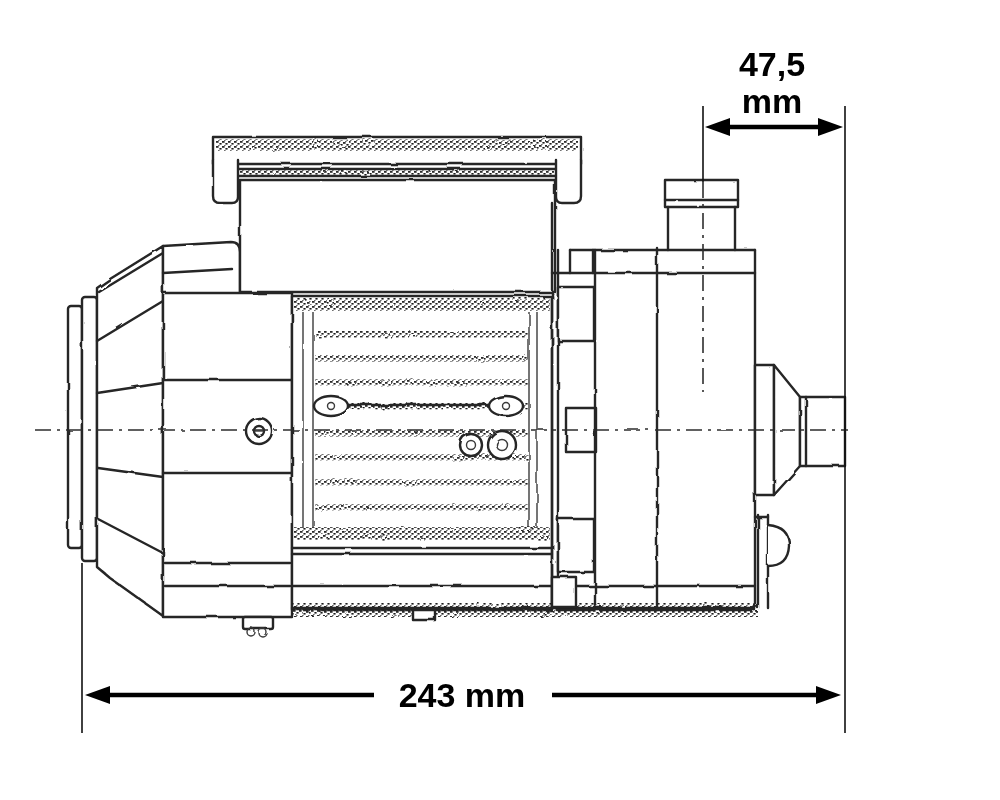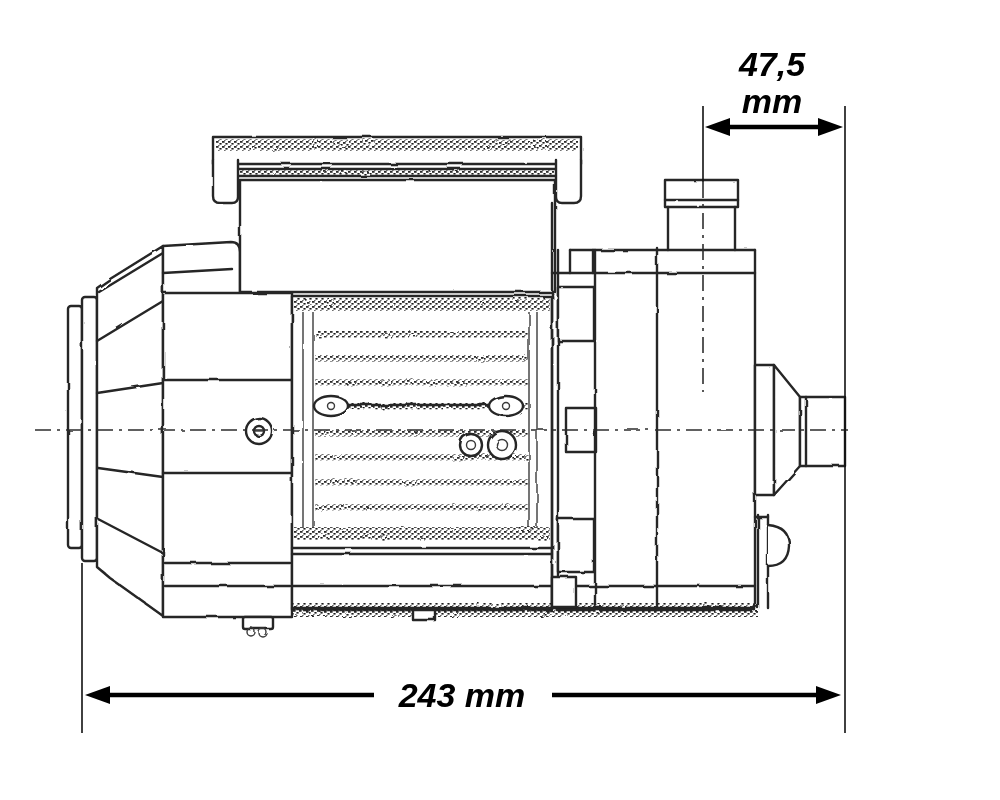--- a/index.html
+++ b/index.html
@@ -1,17 +1,17 @@
 <!DOCTYPE html>
 <html><head>
 <meta charset="utf-8">
 <style>
   html,body{margin:0;padding:0;background:#ffffff;}
   .stage{position:relative;width:1000px;height:800px;background:#ffffff;overflow:hidden;
-         font-family:"Liberation Sans", sans-serif;font-style:italic;}
+         font-family:"Liberation Sans", sans-serif;}
   svg{position:absolute;left:0;top:0;}
   .ln{stroke:#262626;stroke-width:2.4;fill:none;stroke-linecap:round;stroke-linejoin:round;}
   .lnw{stroke:#262626;stroke-width:2.4;fill:#ffffff;stroke-linecap:round;stroke-linejoin:round;}
   .thin{stroke:#3a3a3a;stroke-width:1.4;fill:none;}
   .cl{stroke:#2e2e2e;stroke-width:1.6;fill:none;stroke-dasharray:16 6 3 6;}
   .ext{stroke:#111;stroke-width:1.6;fill:none;}
   .dim{stroke:#000;stroke-width:4.6;fill:none;}
   .ah{fill:#000;stroke:none;}
   .spk{fill:url(#speck);stroke:none;}
   .dimtxt{font-family:"Liberation Sans", sans-serif;font-weight:700;font-size:34px;fill:#000;text-anchor:middle;}

